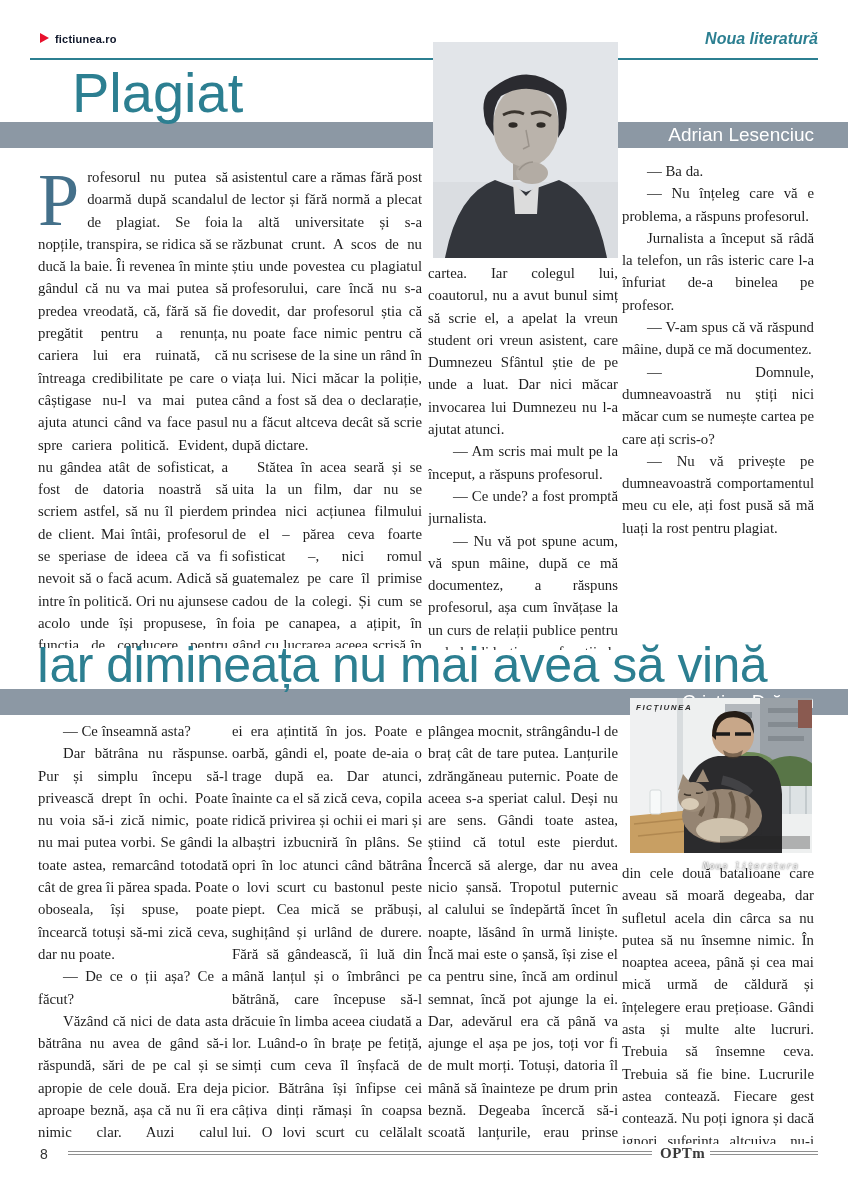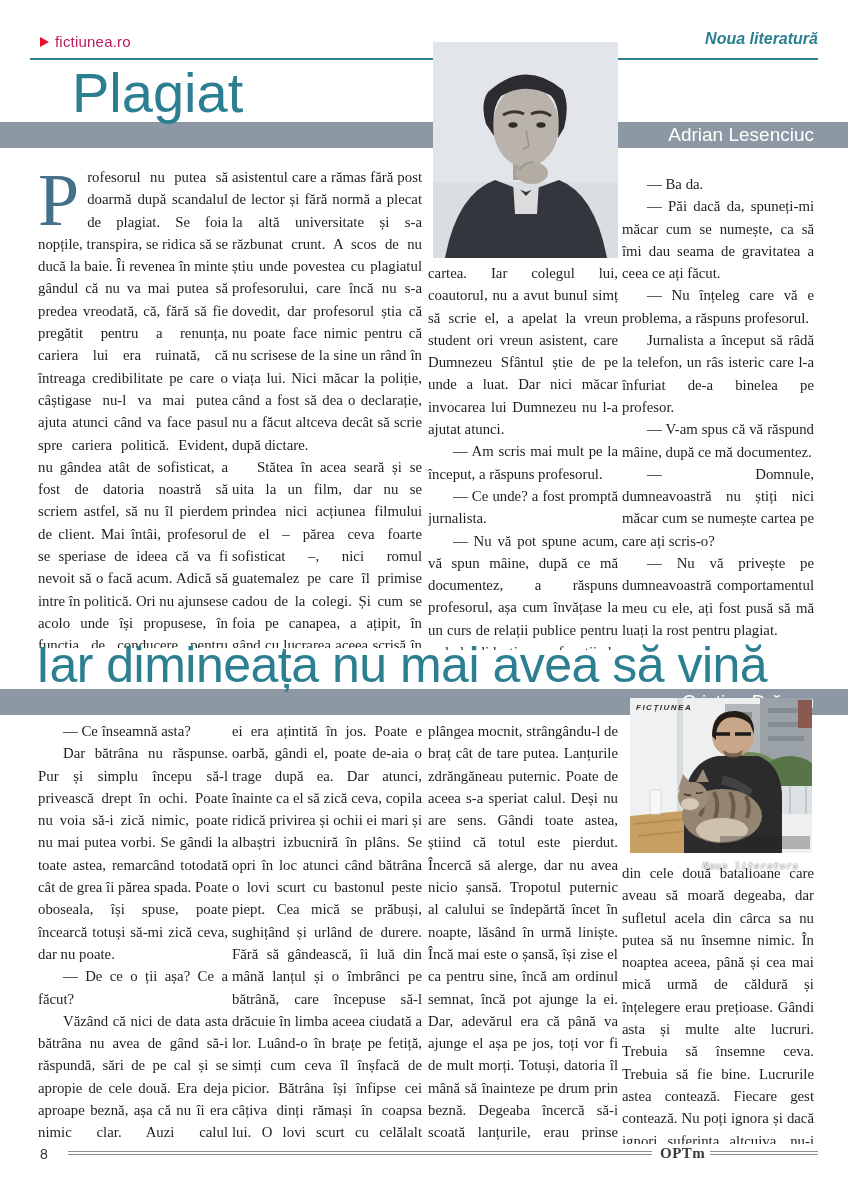--- a/index.html
+++ b/index.html
@@ -2,21 +2,21 @@
 <html lang="ro"><head>
 <meta charset="utf-8">
 <style>
   * { margin:0; padding:0; box-sizing:border-box; }
   html,body { background:#ffffff; }
   body { width:848px; height:1200px; position:relative; overflow:hidden;
          font-family:"Liberation Serif", serif; color:#1e1e1e; }
 
   
   .brand { position:absolute; left:40px; top:33px; font-family:"Liberation Sans",sans-serif;
-           font-size:15px; font-weight:400; color:#be185d; letter-spacing:.2px; }
+           font-size:11px; font-weight:700; color:#0f172a; letter-spacing:.2px; }
   .tri { display:inline-block; width:0; height:0; border-left:9px solid #e8112d;
          border-top:5px solid transparent; border-bottom:5px solid transparent; margin-right:6px; }
   .section-name { position:absolute; right:30px; top:30px; font-family:"Liberation Sans",sans-serif;
            font-style:italic; font-weight:bold; font-size:16px; color:#2c7f91; }
   .header-rule { position:absolute; left:30px; width:788px; top:58px; border-top:2px solid #2c7f91; }
 
   
   .big-title { position:absolute; font-family:"Liberation Sans",sans-serif; font-weight:300;
            color:#2c7f91; z-index:6; white-space:nowrap; }
   .title1 { left:36px; top:60px; font-size:56px;margin-left:36px; }
@@ -38,21 +38,21 @@
            font-size:9px; color:#f2f2f2; text-shadow:0 0 2px #333; letter-spacing:1px; }
 
   
   .col { position:absolute; width:190px; font-size:14.8px; line-height:22.3px;
          text-align:justify; overflow:hidden; }
   .col p { text-indent:25px; }
   .col p.cont { text-indent:0; }
   .a1c1 { left:38px;  top:166px; height:482px; }
   .a1c2 { left:232px; top:166px; height:482px; }
   .a1c3 { left:428px; top:262px; height:388px; }
-  .a1c4 { left:622px; top:173px; width:192px; height:482px; }
+  .a1c4 { left:622px; top:160px; width:192px; height:482px; }
   .a2c1 { left:38px;  top:720px; height:424px; }
   .a2c2 { left:232px; top:720px; height:424px; }
   .a2c3 { left:428px; top:720px; height:424px; }
   .a2c4 { left:622px; top:862px; width:192px; height:282px; }
 
   .dropcap { float:left; font-size:74px; line-height:60px; padding:4px 8px 0 0;
              color:#44708a; font-family:"Liberation Serif",serif; }
 
   
   .footer-num { position:absolute; left:40px; top:1146px; font-family:"Liberation Sans",sans-serif;
@@ -108,21 +108,20 @@
       <p class="ind">Stătea în acea seară și se uita la un film, dar nu se prindea nici acțiunea filmului de el – părea ceva foarte sofisticat –, nici romul guatemalez pe care îl primise cadou de la colegi. Și cum se foia pe canapea, a ațipit, în gând cu lucrarea aceea scrisă în coautorat, care făcuse obiectul scandalului public.</p>
     </div>
   <div class="col a1c3">
       <p class="cont">cartea. Iar colegul lui, coautorul, nu a avut bunul simț să scrie el, a apelat la vreun student ori vreun asistent, care Dumnezeu Sfântul știe de pe unde a luat. Dar nici măcar invocarea lui Dumnezeu nu l-a ajutat atunci.</p>
       <p class="ind">— Am scris mai mult pe la început, a răspuns profesorul.</p>
       <p class="ind">— Ce unde? a fost promptă jurnalista.</p>
       <p class="ind">— Nu vă pot spune acum, vă spun mâine, după ce mă documentez, a răspuns profesorul, așa cum învățase la un curs de relații publice pentru cadrele didactice cu funcții de conducere în universități.</p>
     </div>
   <div class="col a1c4">
       <p class="ind">— Ba da.</p>
-      <p class="ind">— Păi dacă da, spuneți-mi măcar cum se numește, ca să îmi dau seama de gravitatea a ceea ce ați făcut.</p>
       <p class="ind">— Nu înțeleg care vă e problema, a răspuns profesorul.</p>
       <p class="ind">Jurnalista a început să râdă la telefon, un râs isteric care l-a înfuriat de-a binelea pe profesor.</p>
       <p class="ind">— V-am spus că vă răspund mâine, după ce mă documentez.</p>
       <p class="ind">— Domnule, dumneavoastră nu știți nici măcar cum se numește cartea pe care ați scris-o?</p>
       <p class="ind">— Nu vă privește pe dumneavoastră comportamentul meu cu ele, ați fost pusă să mă luați la rost pentru plagiat.</p>
     </div>
 
   <div class="big-title title2">Iar dimineața nu mai avea să vină</div>
   <div class="band band2">
     <span class="band-name">Cristian Drăgan</span>

